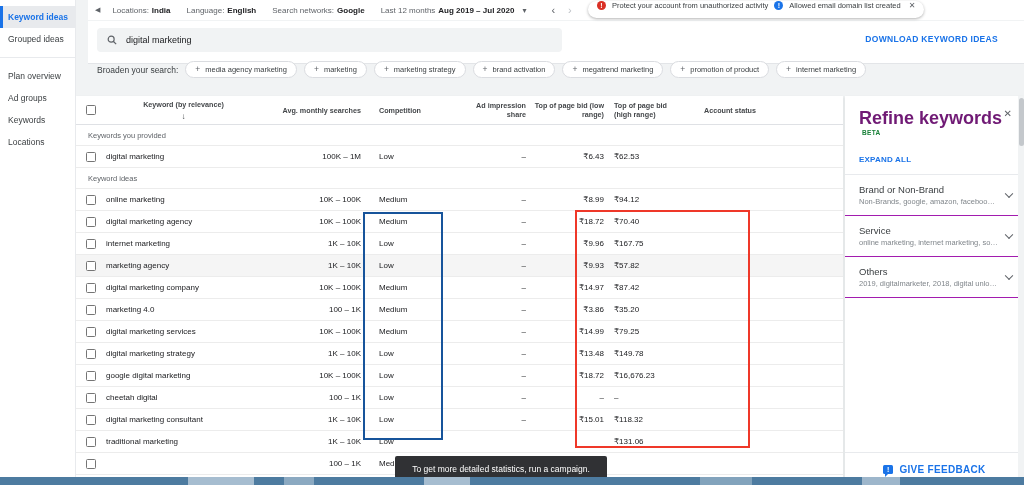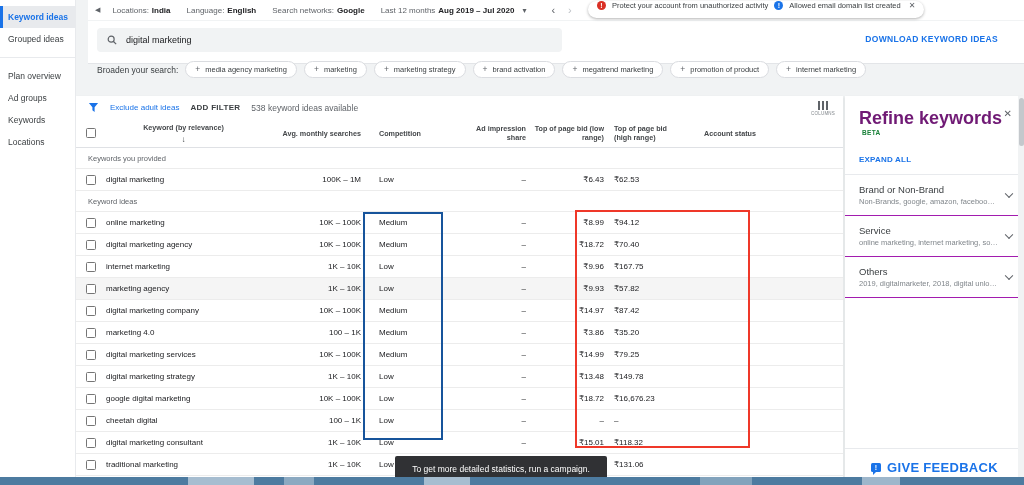--- a/index.html
+++ b/index.html
@@ -71,21 +71,21 @@
   .refine { position:absolute; left:845px; top:96px; right:0; bottom:0; background:#fff; box-shadow:0 1px 2px rgba(60,64,67,.15); z-index:1; }
   .refine-head { padding:12px 12px 2px 14px; position:relative; }
   .refine-title { font-size:18px; font-weight:bold; color:#701a75; display:inline; }
   .beta-tag { font-size:6.5px; color:#188038; font-weight:bold; vertical-align:top; margin-left:3px; letter-spacing:.3px; }
   .refine-close { position:absolute; right:12px; top:12px; color:#5f6368; font-size:10px; cursor:pointer; }
   .expand-all { padding:6px 12px 10px 14px; color:#1a73e8; font-size:8px; font-weight:bold; letter-spacing:.2px; border-bottom:1px solid #e8eaed; cursor:pointer; }
   .rgroup { padding:9px 26px 9px 14px; border-bottom:1px solid #a21caf; position:relative; cursor:pointer; }
   .rname { font-size:9.5px; color:#3c4043; margin-bottom:2px; }
   .rdesc { font-size:7.5px; color:#80868b; white-space:nowrap; overflow:hidden; text-overflow:ellipsis; }
   .chev { position:absolute; right:12px; top:50%; width:6px; height:6px; border-right:1.5px solid #5f6368; border-bottom:1.5px solid #5f6368; transform:translateY(-70%) rotate(45deg); }
-  .feedback-row { position:absolute; bottom:10px; left:0; right:0; border-top:1px solid #e8eaed; padding-top:11px; display:flex; justify-content:center; align-items:center; gap:6px; color:#1a73e8; font-size:13px; font-weight:bold; letter-spacing:.3px; cursor:pointer; }
+  .feedback-row { position:absolute; bottom:10px; left:0; right:0; border-top:1px solid #e8eaed; padding-top:11px; display:flex; justify-content:center; align-items:center; gap:6px; color:#1a73e8; font-size:10px; font-weight:bold; letter-spacing:.3px; cursor:pointer; }
   .fb-icon { width:10px; height:9px; background:#1a73e8; border-radius:1.5px; position:relative; }
   .fb-icon:after { content:""; position:absolute; left:2px; bottom:-2.5px; border-left:3px solid #1a73e8; border-bottom:3px solid transparent; }
   .fb-icon:before { content:"!"; position:absolute; left:0; right:0; top:0.5px; color:#fff; font-size:7px; font-weight:bold; text-align:center; line-height:1; }
 
   
   .blue-rect { position:absolute; left:363px; top:212px; width:80px; height:228px; border:2px solid #17549b; z-index:8; pointer-events:none; }
   .red-rect { position:absolute; left:575px; top:210px; width:175px; height:238px; border:2px solid #ef3829; z-index:8; pointer-events:none; }
   .tooltip { position:absolute; left:395px; top:456px; width:212px; height:25px; background:#303134; color:#fff; font-size:8.5px; display:flex; align-items:center; justify-content:center; border-radius:2px; z-index:9; white-space:nowrap; }
 
   .scrollbar { position:absolute; right:0; top:96px; width:6px; height:389px; background:#f1f3f4; z-index:12; }
@@ -181,36 +181,20 @@
 
   <div class="notif">
     <span class="alert-dot red">!</span>
     <span>Protect your account from unauthorized activity</span>
     <span class="alert-dot blue">!</span>
     <span>Allowed email domain list created</span>
     <span class="notif-close">✕</span>
   </div>
 
   <div class="table-card">
-    <div class="filter-row">
-      <svg class="funnel" viewBox="0 0 12 12">
-          <path d="M1 1h10L7.2 5.8V11L4.8 9V5.8z" fill="#1a73e8"></path>
-        </svg>
-      <span class="link-blue">Exclude adult ideas</span>
-      <span class="add-filter">ADD FILTER</span>
-      <span class="count-text">538 keyword ideas available</span>
-      <span class="columns-btn">
-        <span class="col-bars">
-            <span></span>
-            <span></span>
-            <span></span>
-          </span>
-        <div class="col-label">COLUMNS</div>
-      </span>
-    </div>
 
     <div class="thead">
       <span class="c c0">
           <span class="cb"></span>
         </span>
       <span class="c c1">
         <span>Keyword (by relevance)</span>
         <span class="sort-arrow">↓</span>
       </span>
       <span class="c c2">Avg. monthly searches</span>

